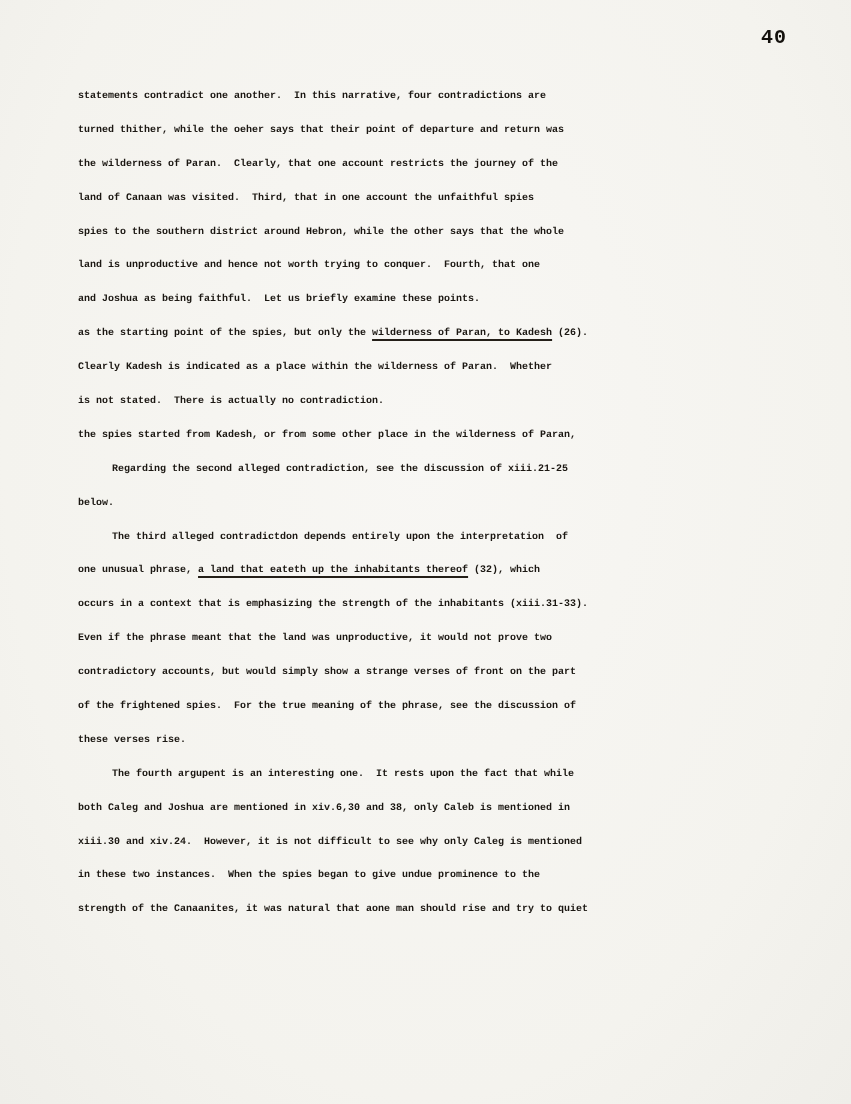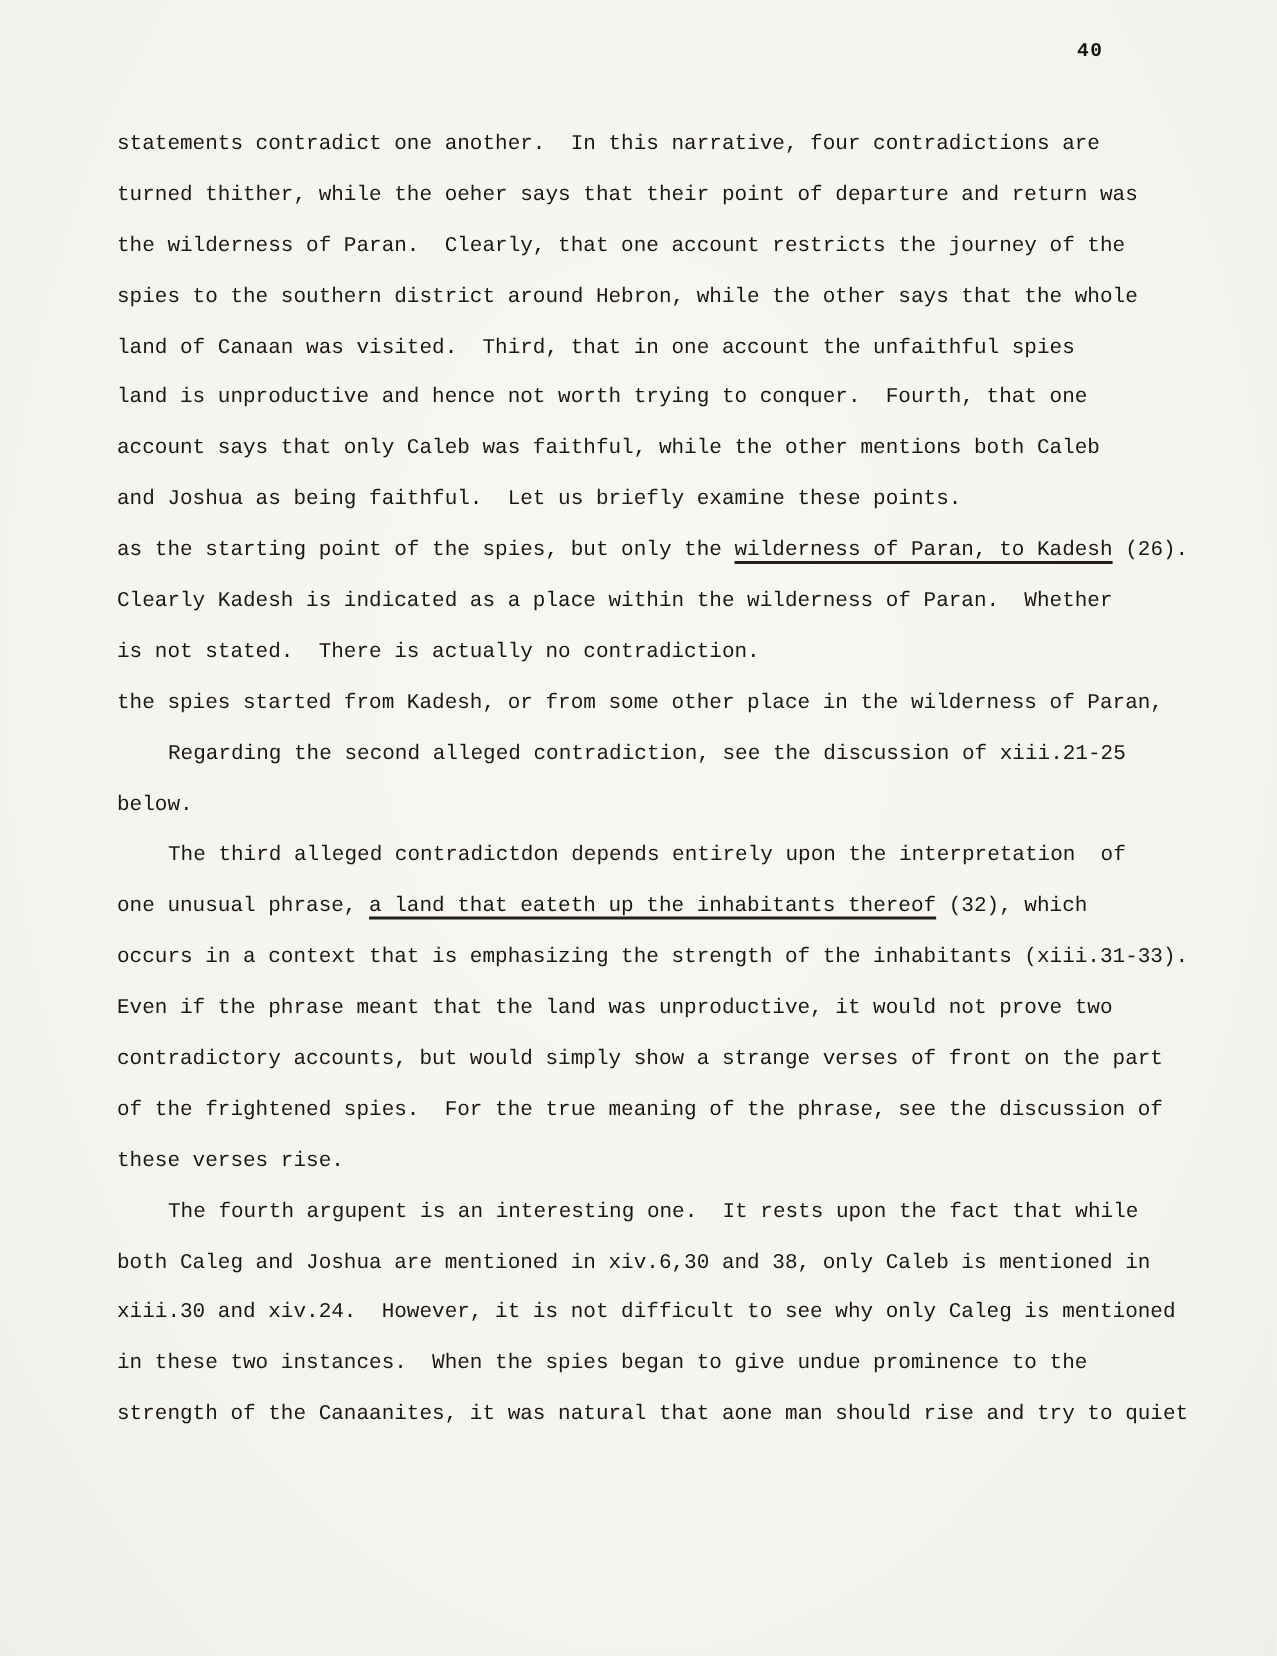--- a/index.html
+++ b/index.html
@@ -17,37 +17,37 @@
     width: 851px;
     height: 1104px;
     background: #f6f5f1;
     background-image: radial-gradient(ellipse at 50% 40%, #f8f7f4 0%, #f4f3ee 70%, #efeee9 100%);
     overflow: hidden;
     color: #1b1712;
   }
   .page-number {
     position: absolute;
     top: 26px;
-    left: 718px;
-    font-size: 13px;
+    left: 761px;
+    font-size: 20px;
     font-weight: 700;
     letter-spacing: 1px;
     color: #14110d;
   }
   .body-text {
     position: absolute;
     left: 78px;
     top: 80px;
     width: 740px;
   }
   .line {
     height: 33.9px;
     line-height: 33.9px;
-    font-size: 14px;
-    font-weight: 400;
+    font-size: 10px;
+    font-weight: 700;
     white-space: pre;
     color: #1b1712;
     text-rendering: geometricPrecision;
   }
   .line.indent {
     padding-left: 34px;
   }
   .u {
     text-decoration: underline;
     text-decoration-thickness: 1.6px;
@@ -58,24 +58,23 @@
 </head>
 <body>
 
 <div class="page">
   <div class="page-number">40</div>
 
   <div class="body-text" id="body-text">
       <div class="line"><span>statements contradict one another.  In this narrative, four contradictions are</span></div>
       <div class="line"><span>turned thither, while the oeher says that their point of departure and return was</span></div>
       <div class="line"><span>the wilderness of Paran.  Clearly, that one account restricts the journey of the</span></div>
+      <div class="line"><span>land of Canaan was visited.  Third, that in one account the unfaithful spies</span></div>
       <div class="line"><span>spies to the southern district around Hebron, while the other says that the whole</span></div>
-      <div class="line"><span>land of Canaan was visited.  Third, that in one account the unfaithful spies</span></div>
       <div class="line"><span>land is unproductive and hence not worth trying to conquer.  Fourth, that one</span></div>
-      <div class="line"><span>account says that only Caleb was faithful, while the other mentions both Caleb</span></div>
       <div class="line"><span>and Joshua as being faithful.  Let us briefly examine these points.</span></div>
       <div class="line"><span>as the starting point of the spies, but only the </span><span class="u">wilderness of Paran, to Kadesh</span><span> (26).</span></div>
       <div class="line"><span>Clearly Kadesh is indicated as a place within the wilderness of Paran.  Whether</span></div>
       <div class="line"><span>is not stated.  There is actually no contradiction.</span></div>
       <div class="line"><span>the spies started from Kadesh, or from some other place in the wilderness of Paran,</span></div>
       <div class="line indent"><span>Regarding the second alleged contradiction, see the discussion of xiii.21-25</span></div>
       <div class="line"><span>below.</span></div>
       <div class="line indent"><span>The third alleged contradictdon depends entirely upon the interpretation  of</span></div>
       <div class="line"><span>one unusual phrase, </span><span class="u">a land that eateth up the inhabitants thereof</span><span> (32), which</span></div>
       <div class="line"><span>occurs in a context that is emphasizing the strength of the inhabitants (xiii.31-33).</span></div>

